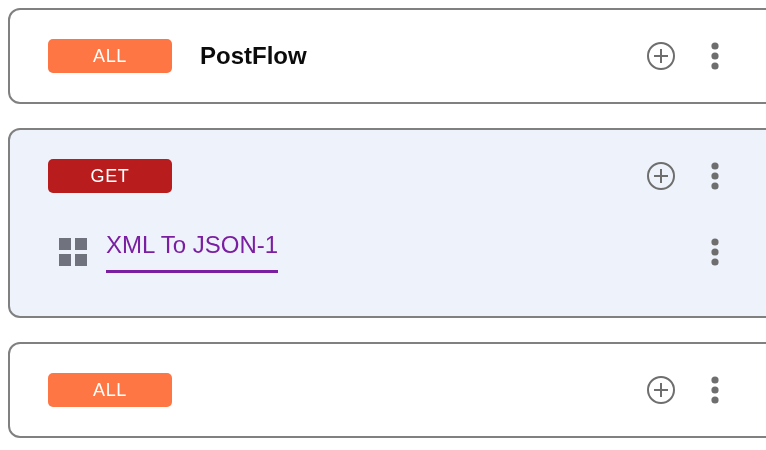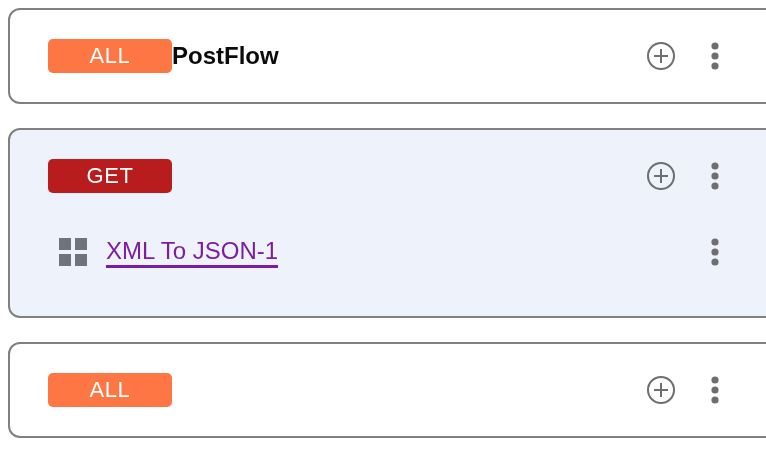--- a/index.html
+++ b/index.html
@@ -49,31 +49,32 @@
   }
   .row-main { margin-top: 12px; }
 
   
   .badge {
     margin-left: 38px;
     width: 124px;
     height: 34px;
     border-radius: 5px;
     color: #ffffff;
-    font-size: 22px;
+    font-size: 18px;
     letter-spacing: 0.6px;
     display: flex;
     align-items: center;
     justify-content: center;
     flex: none;
     user-select: none;
   }
 
   
   .flow-title {
+    margin-left: 28px;
     font-size: 24px;
     font-weight: bold;
     color: #0b0b0b;
     white-space: nowrap;
   }
 
   
   .actions {
     position: absolute;
     right: 50px;
@@ -97,21 +98,21 @@
     height: 30px;
     display: block;
     flex: none;
   }
   .policy-link {
     margin-left: 18px;
     font-size: 24px;
     color: #7b1fa2;
     text-decoration: none;
     border-bottom: 3px solid #7b1fa2;
-    padding-bottom: 0;
+    padding-bottom: 11px;
     white-space: nowrap;
     cursor: pointer;
   }
   .actions-policy {
     position: absolute;
     right: 50px;
     top: 0;
     height: 76px;
     display: flex;
     align-items: center;

